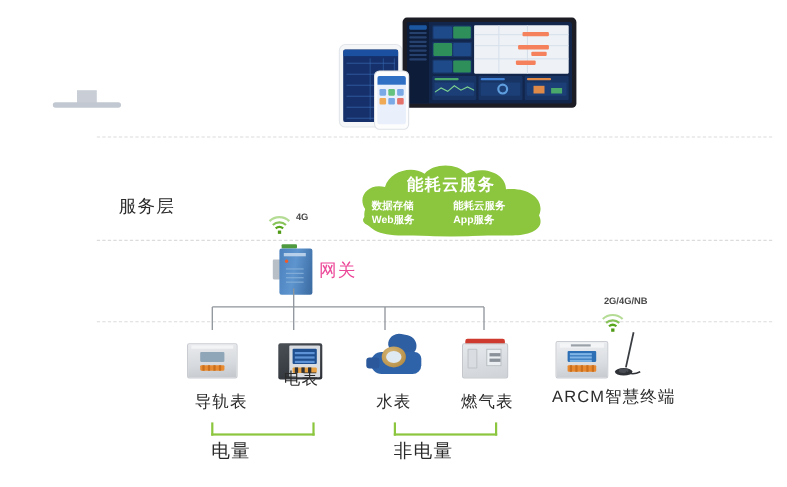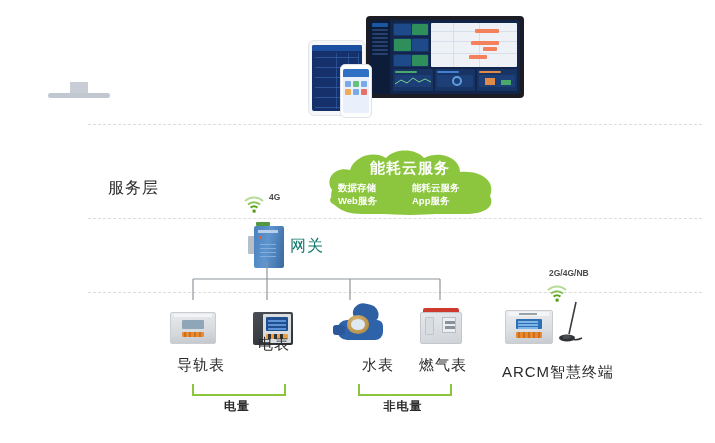--- a/index.html
+++ b/index.html
@@ -75,21 +75,21 @@
   
   .gw-dev{position:absolute;left:248px;top:226px;width:38px;height:42px;}
   .gw-dev .body{position:absolute;left:6px;top:0;width:30px;height:42px;
       background:linear-gradient(100deg,#4b81bd 0%,#5e95cf 45%,#39699f 100%);
       border-radius:2px;}
   .gw-dev .body .lbl{position:absolute;left:4px;top:4px;width:20px;height:3px;background:#cfe0f1;opacity:.8;}
   .gw-dev .body .dot{position:absolute;left:5px;top:10px;width:3px;height:3px;border-radius:50%;background:#f05a28;}
   .gw-dev .body .vent{position:absolute;left:6px;width:16px;height:1px;background:#84aed8;}
   .gw-dev .port{position:absolute;left:0;top:10px;width:7px;height:18px;background:#b8bfc7;border-radius:1px;}
   .gw-dev .top{position:absolute;left:8px;top:-4px;width:14px;height:4px;background:#4f9a3f;border-radius:1px;}
-  .gw-label{position:absolute;left:290px;top:236px;font-size:16px;color:#0f766e;font-weight:500;letter-spacing:1px;}
+  .gw-label{position:absolute;left:290px;top:236px;font-size:16px;color:#ec4899;font-weight:500;letter-spacing:1px;}
 
   .wifi{position:absolute;left:243px;top:195px;width:22px;height:18px;}
   .tag4g{position:absolute;left:269px;top:192px;font-size:8.5px;color:#4a4a4a;font-weight:700;}
 
   .wifi2{position:absolute;left:546px;top:284px;width:22px;height:18px;}
   .tag-nb{position:absolute;left:549px;top:268px;font-size:8.5px;color:#4a4a4a;font-weight:700;white-space:nowrap;}
 
   
   .conn{position:absolute;left:150px;top:262px;}
 
@@ -135,21 +135,21 @@
   .arcm .hd{position:absolute;left:4px;top:2px;width:40px;height:4px;background:#f3f5f7;}
   .arcm .hd i{position:absolute;left:10px;top:1px;width:18px;height:2px;background:#9aa1a9;}
   .arcm .lcd{position:absolute;left:11px;top:9px;width:26px;height:10px;background:#2c6fb5;border-radius:1px;}
   .arcm .lcd i{position:absolute;left:2px;width:20px;height:2px;background:#7fb4e6;}
   .arcm .kb{position:absolute;left:11px;top:22px;width:26px;height:6px;background:#e9892f;border-radius:1px;}
   .arcm .kb i{position:absolute;top:0;width:2px;height:6px;background:#c96f1d;}
   .antenna{position:absolute;left:556px;top:300px;width:30px;height:46px;}
 
   
   .bracket{position:absolute;border:2px solid #8cc63e;border-top:none;height:10px;}
-  .bk-label{position:absolute;font-size:12px;color:#2b2b2b;font-weight:700;letter-spacing:1px;text-align:center;white-space:nowrap;}
+  .bk-label{position:absolute;font-size:17px;color:#2b2b2b;font-weight:400;letter-spacing:1px;white-space:nowrap;}
 </style>
 </head>
 <body>
 
 <div class="stage">
 
   <div class="sep" style="top:124px;"></div>
   <div class="sep" style="top:218px;"></div>
   <div class="sep" style="top:292px;"></div>
 
@@ -337,21 +337,21 @@
         <i style="left:14px"></i>
       </div>
   </div>
   <div class="dev-label" style="left:256px;top:335px;width:36px;">电表</div>
 
   <div class="water">
     <div class="wlid"></div>
     <div class="wbody"></div>
     <div class="wdial"></div>
   </div>
-  <div class="dev-label" style="left:340px;top:356px;width:36px;margin-left:20px;">水表</div>
+  <div class="dev-label" style="left:340px;top:356px;width:36px;">水表</div>
 
   <div class="gas">
     <div class="top"></div>
     <div class="bd"></div>
     <div class="pipe"></div>
     <div class="win">
         <i></i>
         <i style="top:8px"></i>
       </div>
   </div>
@@ -386,21 +386,21 @@
       </div>
   </div>
 
   <svg class="antenna" viewBox="0 0 30 46">
     <line x1="20" y1="2" x2="13" y2="34" stroke="#3a3d42" stroke-width="1.6"></line>
     <ellipse cx="11" cy="38" rx="8" ry="3.4" fill="#2f3237"></ellipse>
     <ellipse cx="11" cy="37" rx="4.4" ry="2" fill="#4a4e54"></ellipse>
     <path d="M13 38 C18 41 22 40 26 38" fill="none" stroke="#2f3237" stroke-width="1.4"></path>
   </svg>
 
-  <div class="dev-label" style="left:498px;top:363px;width:120px;">ARCM智慧终端</div>
+  <div class="dev-label" style="left:498px;top:351px;width:120px;">ARCM智慧终端</div>
 
   <div class="bracket" style="left:192px;top:384px;width:90px;"></div>
   <div class="bk-label" style="left:192px;top:398px;width:90px;">电量</div>
 
   <div class="bracket" style="left:358px;top:384px;width:90px;"></div>
   <div class="bk-label" style="left:358px;top:398px;width:90px;">非电量</div>
 
 </div>
 
 </body></html>

